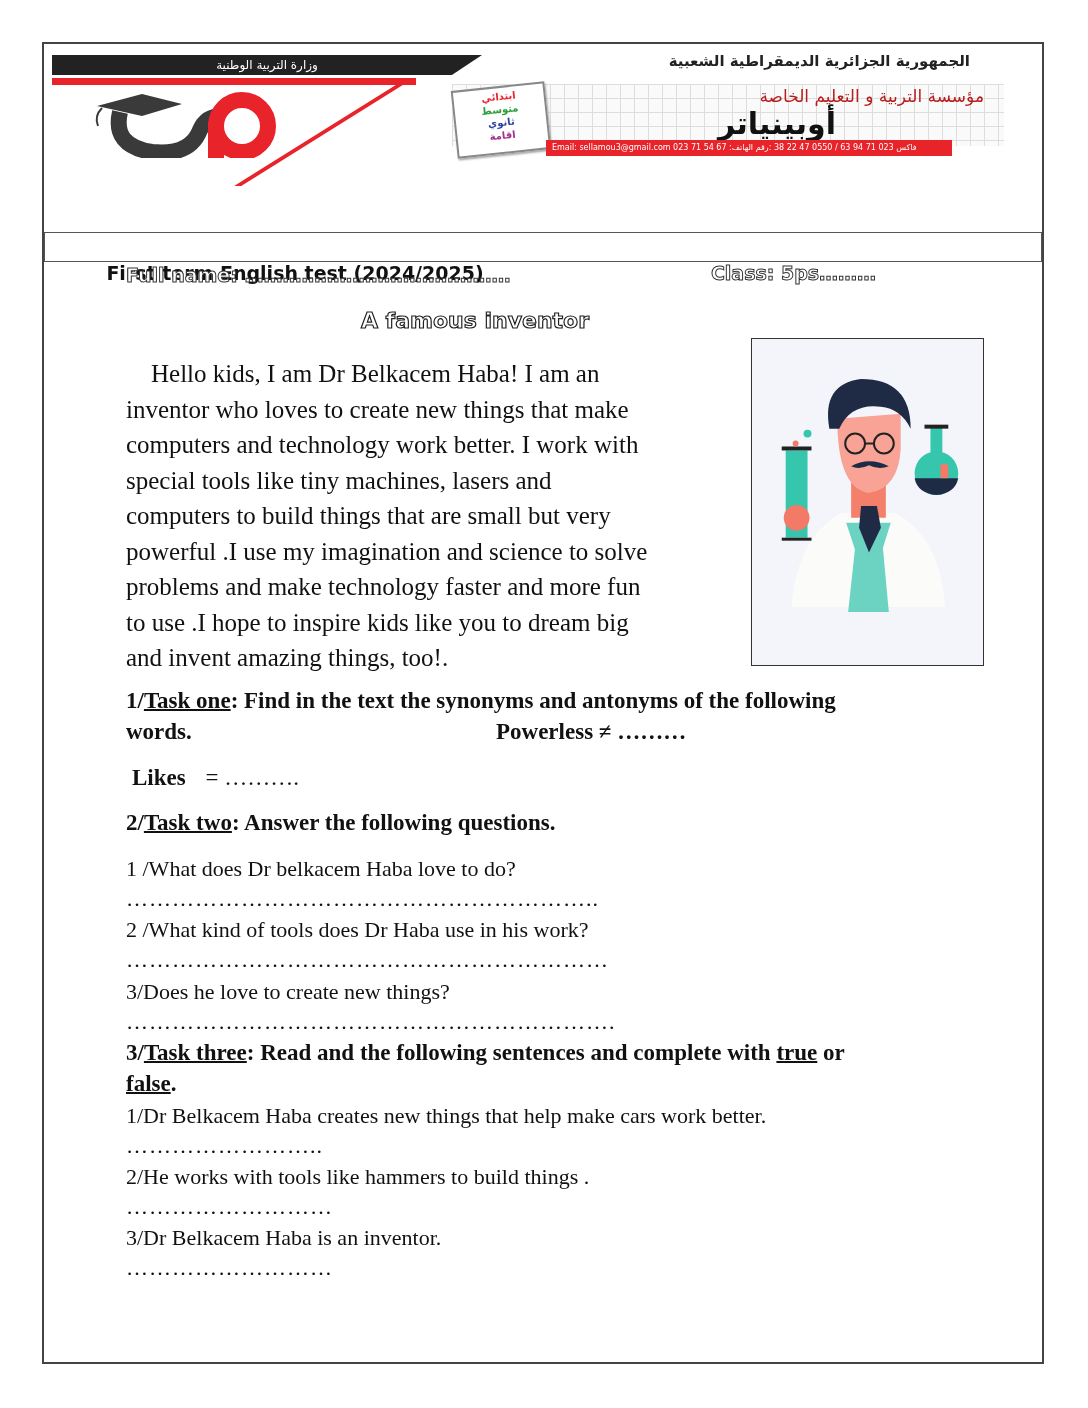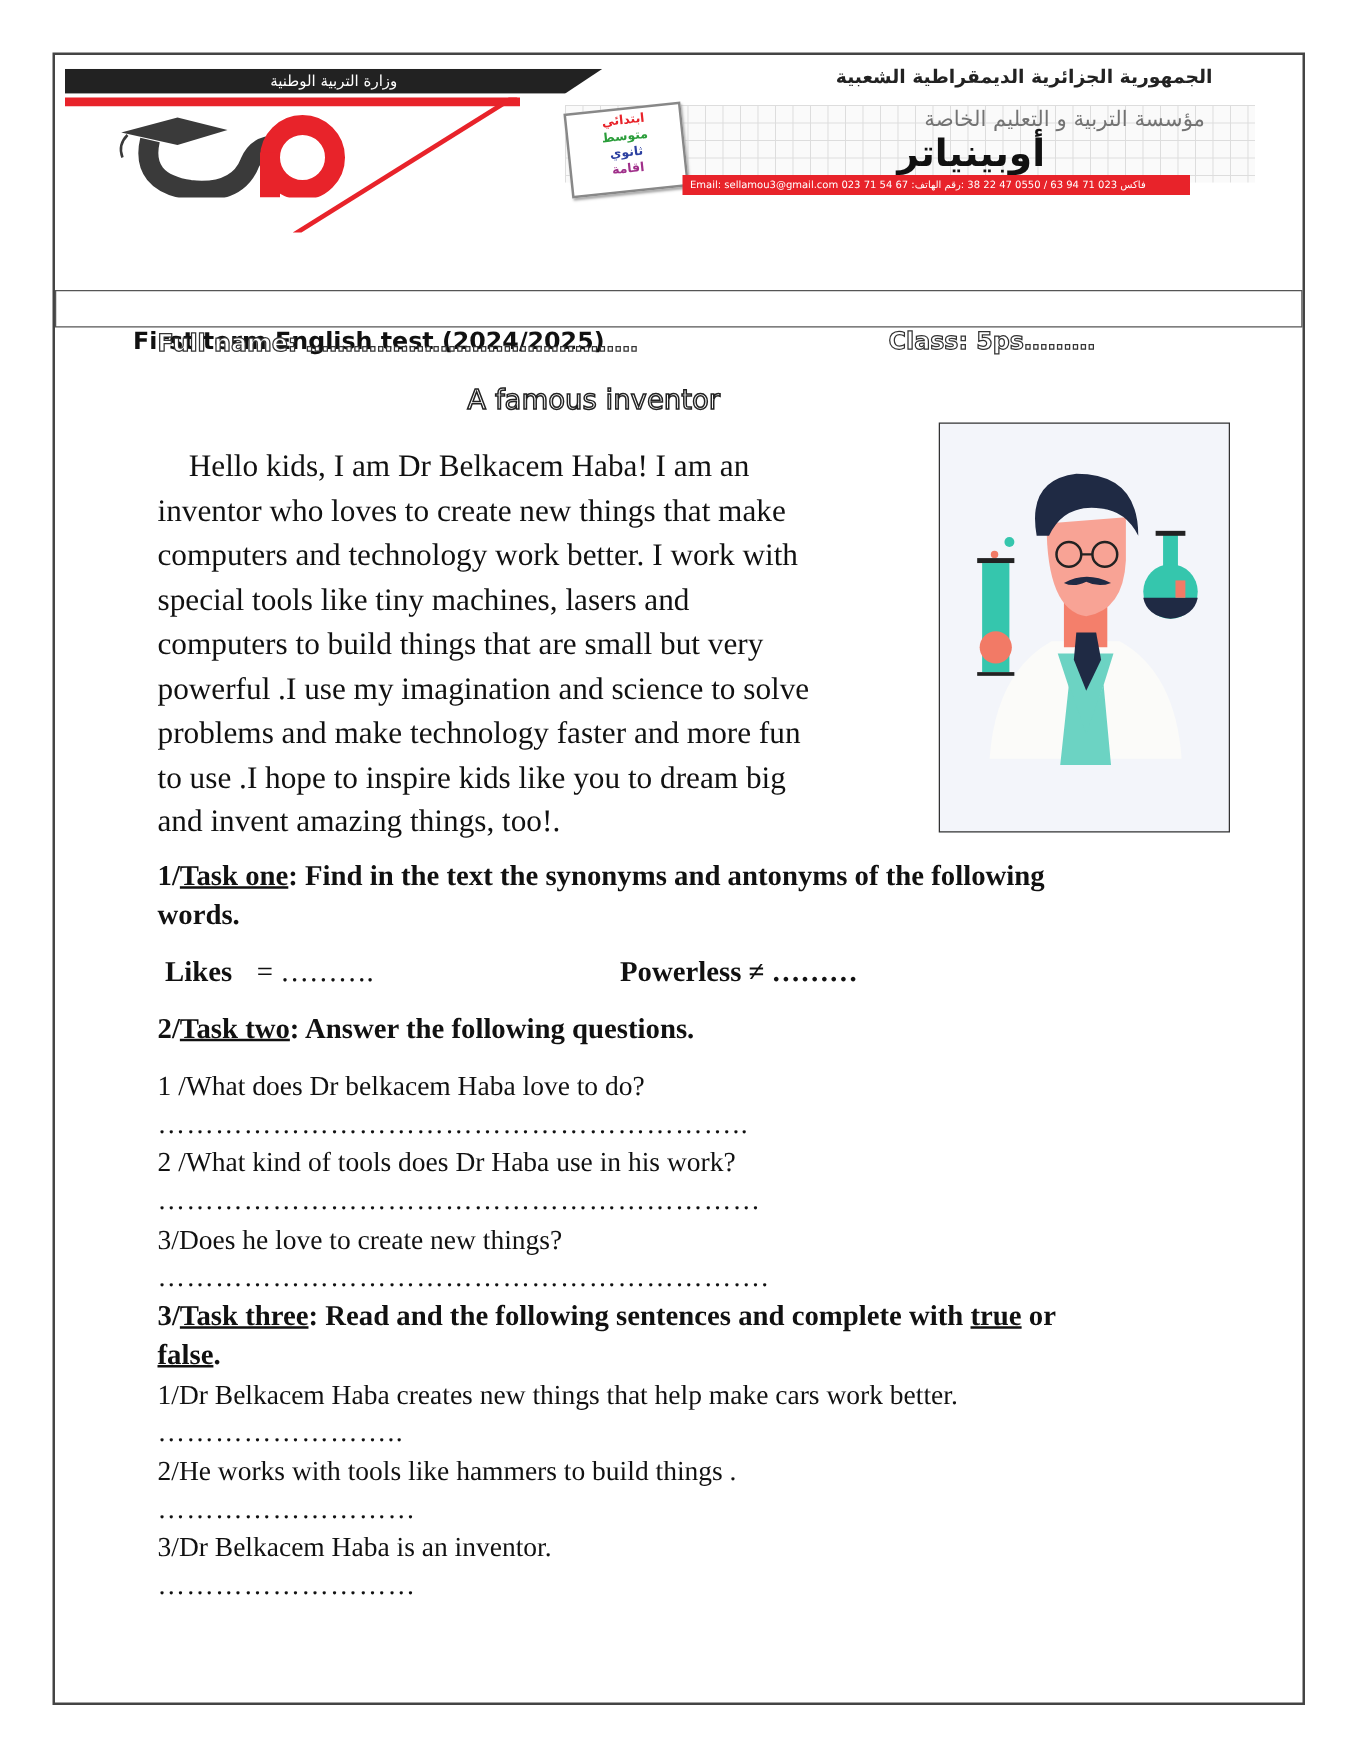--- a/index.html
+++ b/index.html
@@ -9,34 +9,34 @@
   .banner { position:absolute; left:52px; top:52px; width:952px; height:110px; }
   .ministry-bar { position:absolute; left:0; top:3px; width:430px; height:20px; background:#222; clip-path:polygon(0 0,100% 0,93% 100%,0 100%); color:#fff; font-family:"DejaVu Sans", sans-serif; font-size:12px; letter-spacing:6px; text-align:center; line-height:20px; direction:rtl; }
   .republic { position:absolute; right:34px; top:0; font-family:"DejaVu Sans", sans-serif; font-size:15px; font-weight:bold; color:#222; direction:rtl; letter-spacing:1px; }
   .grid-area { position:absolute; left:400px; top:32px; width:552px; height:62px; background-color:#fafafa;
     background-image:linear-gradient(#ddd 1px, transparent 1px), linear-gradient(90deg, #ddd 1px, transparent 1px);
     background-size:14px 14px; }
   .red-line-top { position:absolute; left:0; top:26px; width:364px; height:7px; background:#e8232a; }
   .red-line-diag { position:absolute; left:355px; top:26px; width:7px; height:108px; background:#e8232a; transform:skewX(-58deg); transform-origin:top left; }
   .red-footer { position:absolute; left:494px; top:88px; width:406px; height:16px; background:#e8232a; color:#fff; font-family:"DejaVu Sans", sans-serif; font-size:8px; line-height:16px; white-space:nowrap; overflow:hidden; padding:0 6px; box-sizing:border-box; }
   .red-footer .contact { float:left; }
-  .institution { position:absolute; right:40px; top:34px; font-family:"DejaVu Sans", sans-serif; font-size:17px; color:#737373; direction:rtl; letter-spacing:1px; }
+  .institution { position:absolute; right:20px; top:34px; font-family:"DejaVu Sans", sans-serif; font-size:17px; color:#b91c1c; direction:rtl; letter-spacing:1px; }
   .brand-name { position:absolute; right:168px; top:54px; font-family:"DejaVu Sans", sans-serif; font-size:30px; font-weight:bold; color:#111; direction:rtl; }
   .logo { position:absolute; left:20px; top:34px; width:230px; height:72px; }
   .board { position:absolute; left:402px; top:34px; width:90px; height:62px; background:#fff; border:2px solid #888; transform:rotate(-6deg); box-shadow:1px 2px 2px #aaa; font-family:"DejaVu Sans", sans-serif; font-size:10px; font-weight:bold; text-align:center; line-height:13px; direction:rtl; padding-top:2px; }
   .board span { display:block; }
 
   
   .info-table { position:absolute; left:44px; top:232px; width:998px; height:30px; border:1.5px solid #555; box-sizing:border-box; display:flex; }
   .info-cell { display:flex; align-items:center; justify-content:center; font-family:"DejaVu Sans", sans-serif;margin-top:40px; }
   .info-left { width:500px; border-right:1.5px solid #555; font-size:19px; font-weight:bold; color:#111; }
   .info-right { flex:1; font-size:19px; font-weight:bold; color:#fff; -webkit-text-stroke:1px #333; }
   .fullname { position:absolute; left:126px; top:264px; font-family:"DejaVu Sans", sans-serif; font-size:19px; font-weight:bold; color:#fff; -webkit-text-stroke:1px #333; }
 
-  .title { position:absolute; left:0; width:950px; top:308px; text-align:center; font-family:"DejaVu Sans", sans-serif; font-size:22px; font-weight:normal; color:#fff; -webkit-text-stroke:1.2px #222; }
+  .title { position:absolute; left:0; width:950px; top:308px; text-align:center; font-family:"DejaVu Sans", sans-serif; font-size:22px; font-weight:bold; color:#fff; -webkit-text-stroke:1.2px #222; }
 
   .passage { position:absolute; left:126px; top:356px; width:610px; font-size:25px; line-height:35.5px; color:#111; }
 
   .picture-frame { position:absolute; left:751px; top:338px; width:233px; height:328px; border:1.5px solid #333; background:#f3f5fa; box-sizing:border-box; }
   .picture-frame svg { width:100%; height:100%; display:block; }
 
   .task { position:absolute; left:126px; font-size:23px; color:#111; }
   .bold { font-weight:bold; }
   .u { text-decoration:underline; text-decoration-thickness:2px; }
   .dots { letter-spacing:1px; }
@@ -129,21 +129,21 @@
 </div>
 
 <div class="task bold" style="top:688px; width:800px;">
   <span>1/</span><span class="u">Task one</span><span>: Find in the text the synonyms and antonyms of the following</span>
 </div>
 <div class="task bold" style="top:719px;">words.</div>
 <div class="task bold" style="top:765px; left:132px;">
   <span>Likes</span>
   <span style="font-weight:normal; margin-left:14px;">= ……….</span>
 </div>
-<div class="task bold" style="top:765px; left:496px;">
+<div class="task bold" style="top:719px; left:496px;">
   <span>Powerless</span>
   <span>≠ ………</span>
 </div>
 
 <div class="task bold" style="top:810px;">
   <span>2/</span><span class="u">Task two</span><span>: Answer the following questions.</span>
 </div>
 <div class="task" style="top:856px; font-size:22px;">1 /What does Dr belkacem Haba love to do?</div>
 <div class="task dots" style="top:886px; font-size:22px;">……………………………………………………..</div>
 <div class="task" style="top:917px; font-size:22px;">2 /What kind of tools does Dr Haba use in his work?</div>

